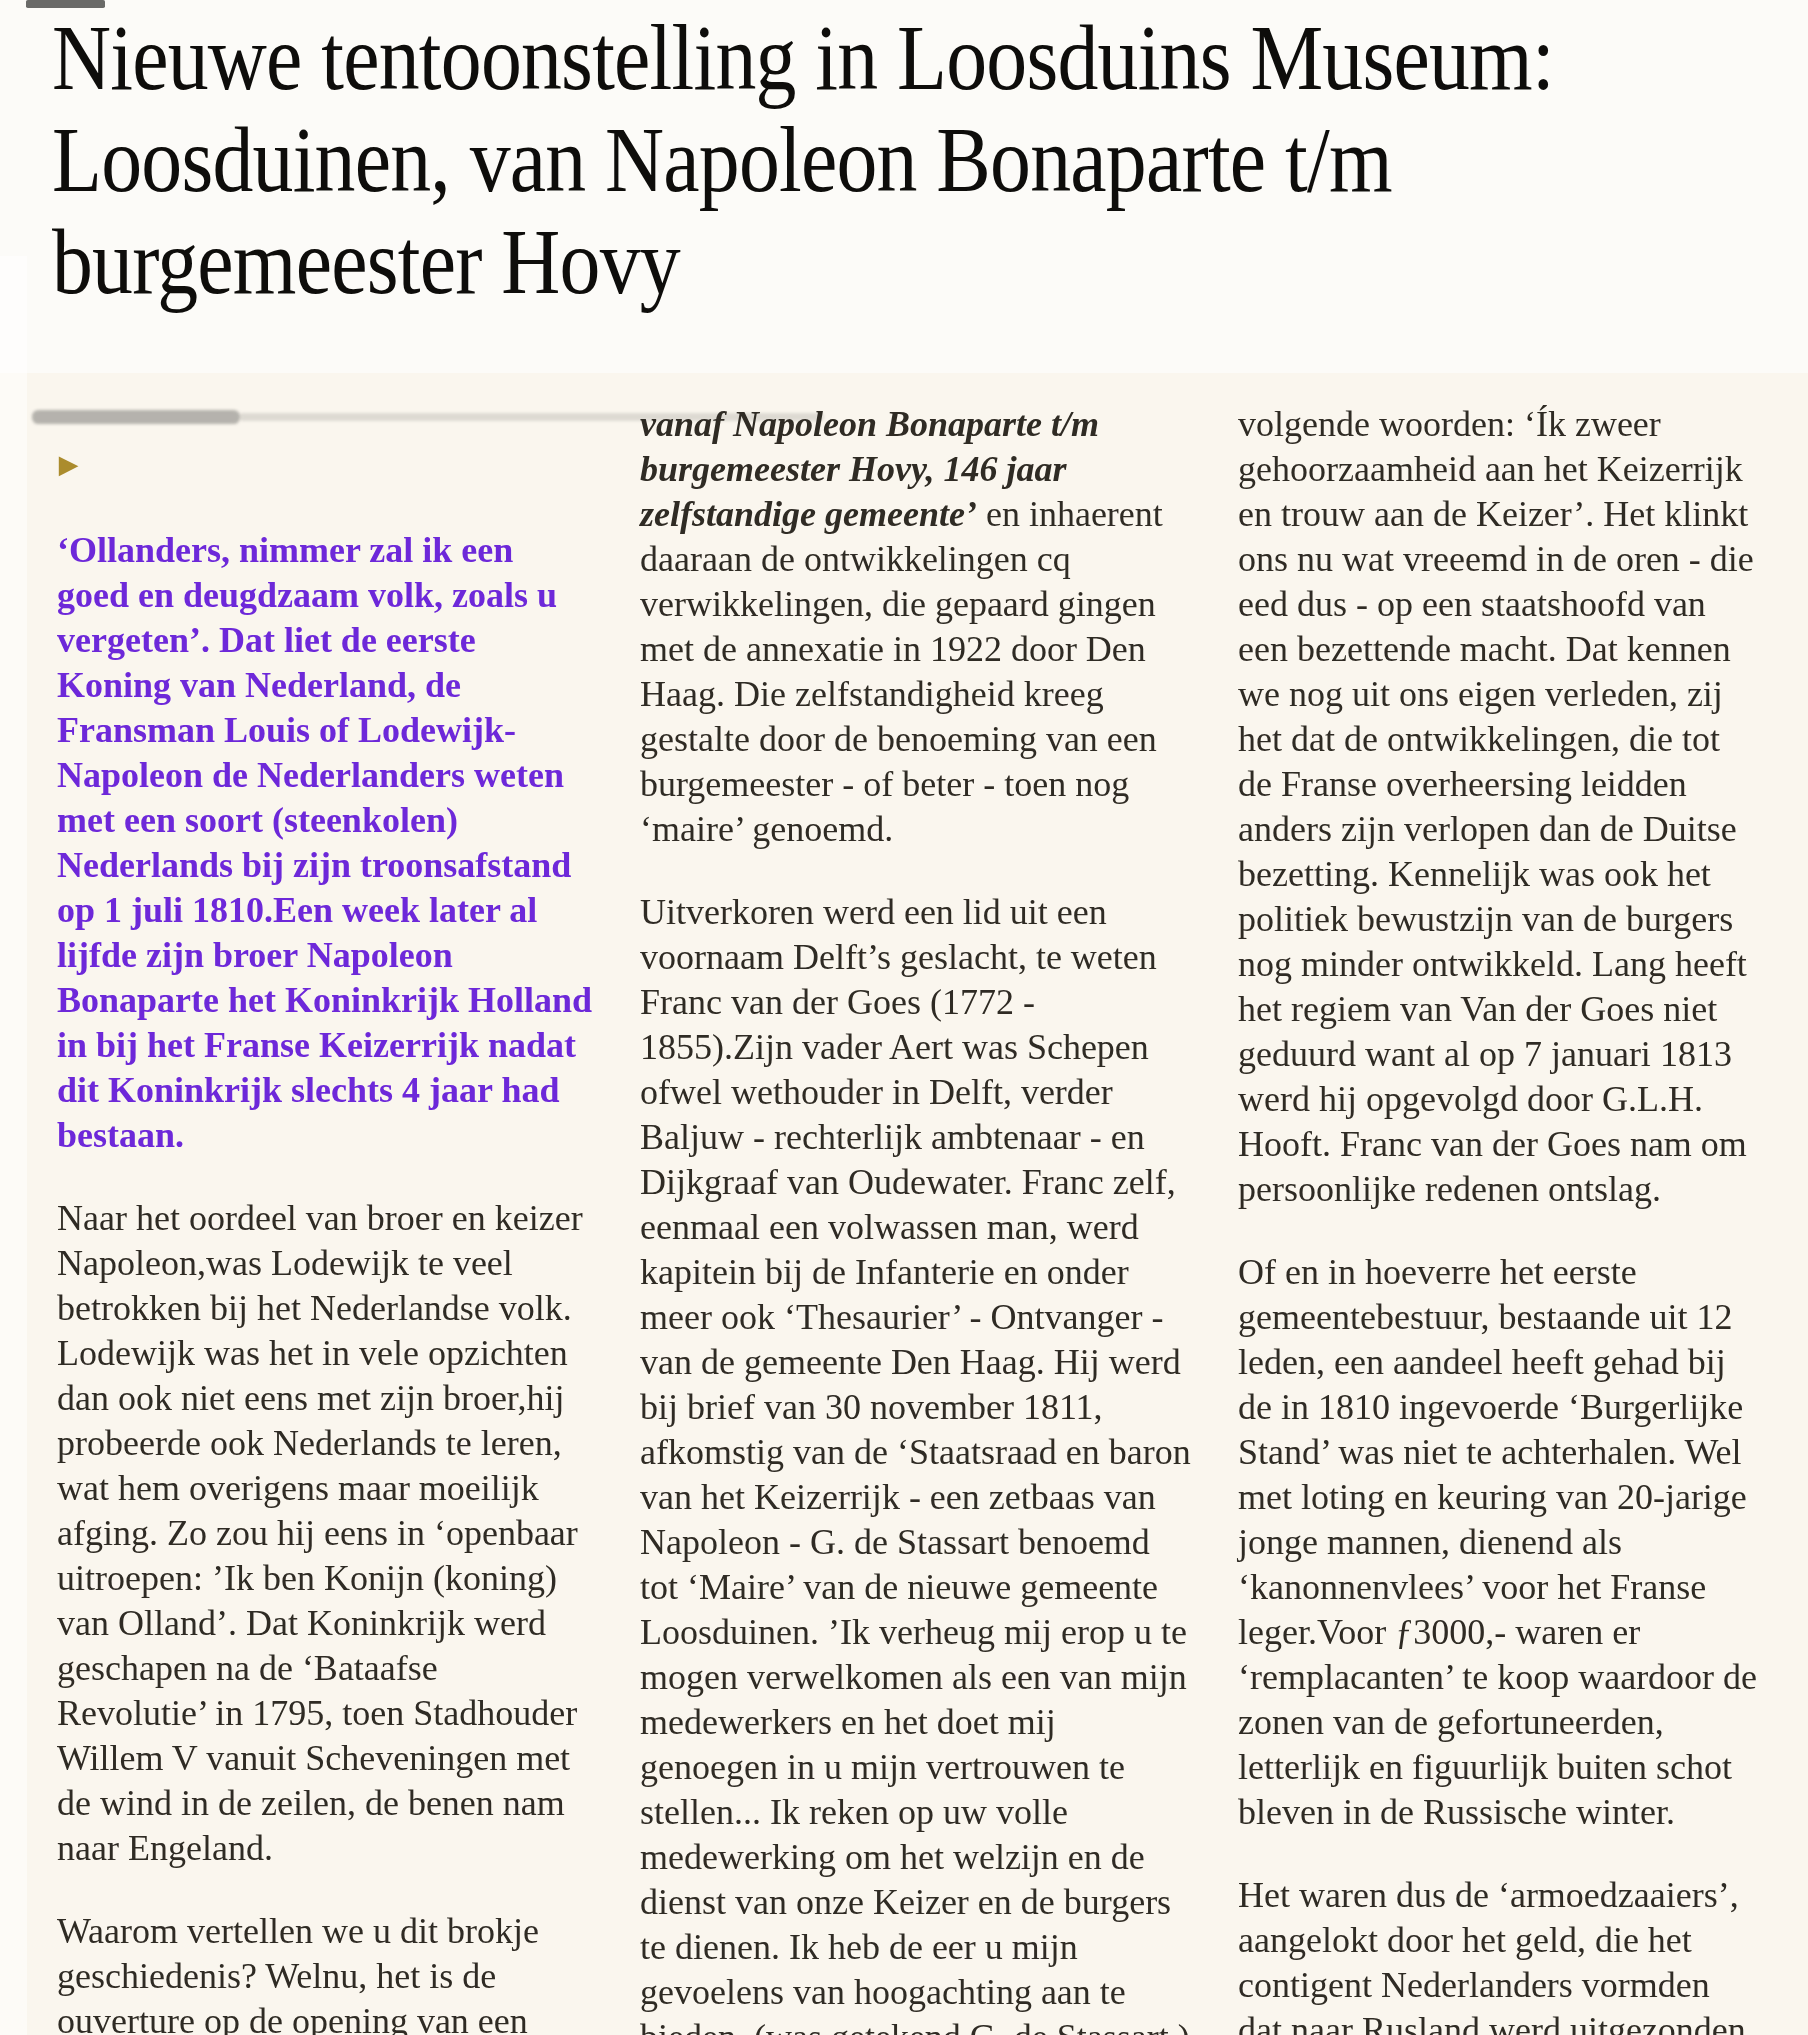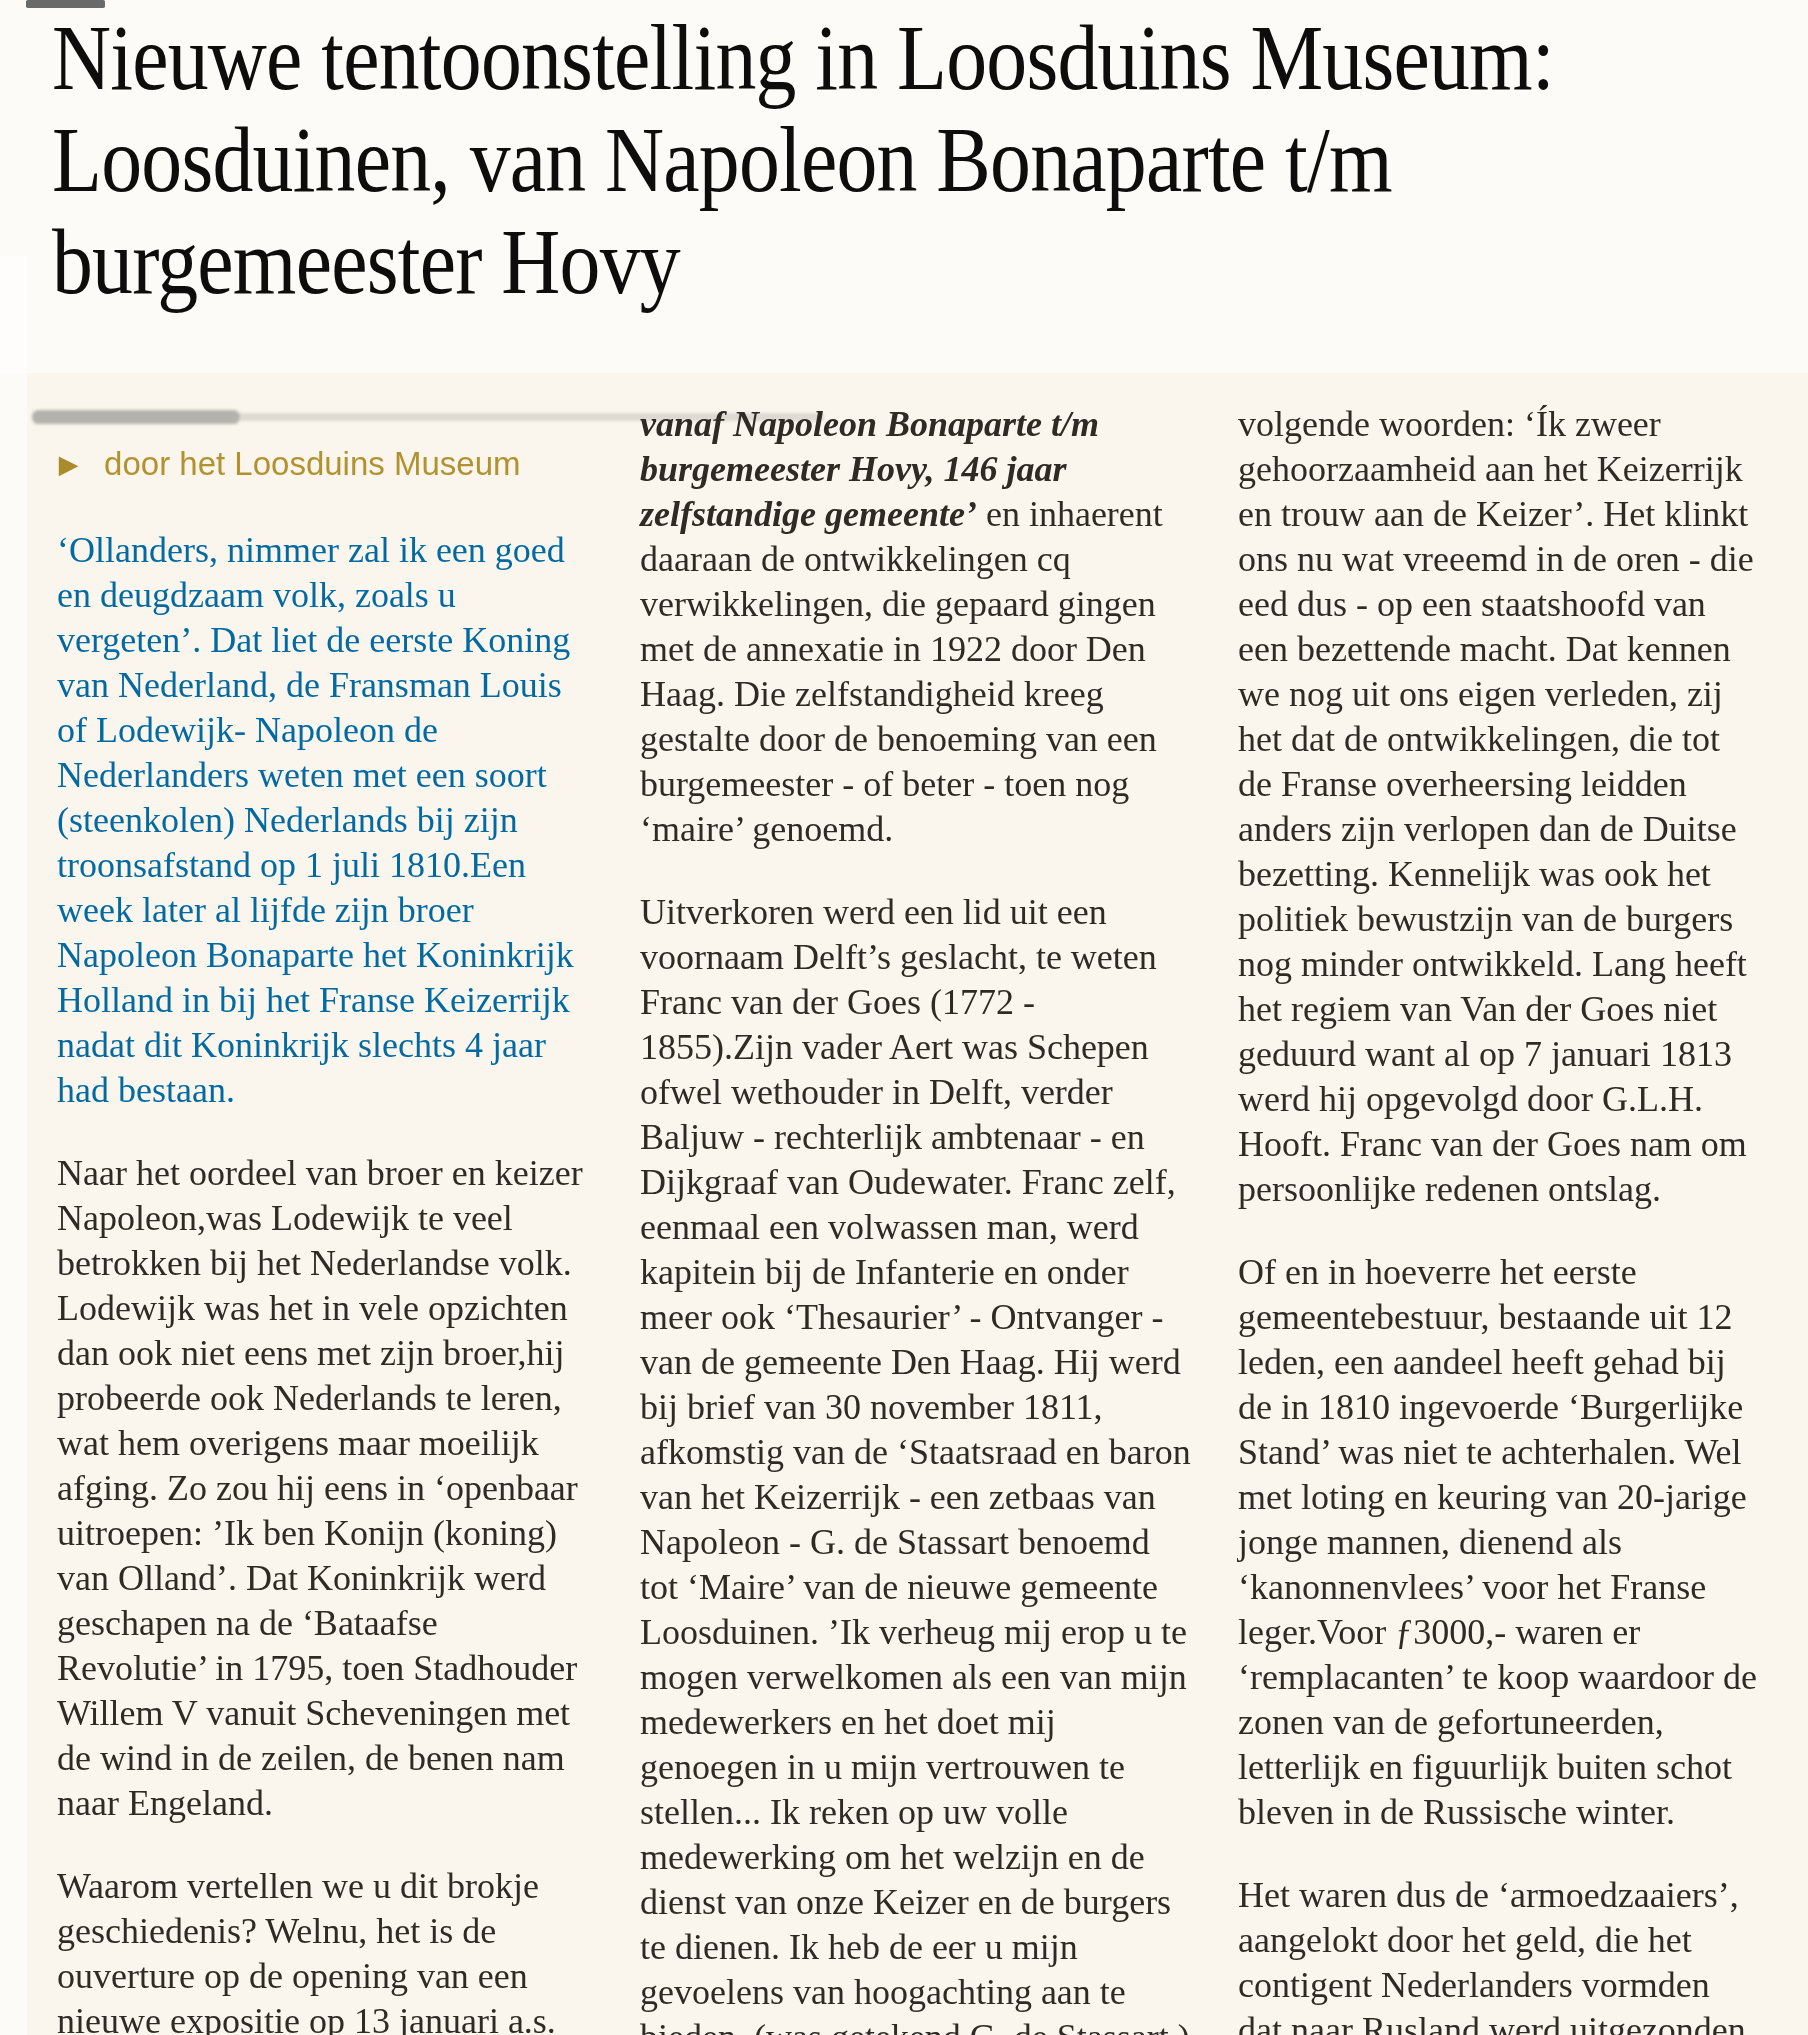--- a/index.html
+++ b/index.html
@@ -39,21 +39,21 @@
   #col-mid   { left: 640px; width: 554px; }
   #col-right { left: 1238px; width: 524px; }
   .byline {
     margin: 42px 0 44px 1.8px;
     font-family: "Liberation Sans", sans-serif;
     font-size: 33px; line-height: 40px;
     color: #b2922f;
     display: flex; align-items: center; gap: 25.6px;
   }
   .byline .arrow { font-size: 25.6px; color: #ab8c2d; line-height: 40px; }
-  .bold-intro { font-weight: 400; color: #0369a1; }
+  .bold-intro { font-weight: 700; color: #6d28d9; }
   .theme { font-style: italic; font-weight: 700; }
   
   .smudge-top-corner {
     position: absolute; left: 25.6px; top: 0; width: 79px; height: 8.2px;
     background: #3a3a38; opacity: .75; border-radius: 1.8px;
   }
   .smudge-col1-a {
     position: absolute; left: 32px; top: 410px; width: 208px; height: 13.7px;
     background: #7d7c78; opacity: .55; border-radius: 6.4px; filter: blur(1.8px);
   }
@@ -79,21 +79,20 @@
 
 <div class="article-body"></div>
 <div class="edge-strip"></div>
 <div class="smudge-top-corner"></div>
 <div class="smudge-col1-a"></div>
 <div class="smudge-col1-b"></div>
 
 <div id="col-left" class="col">
   <div class="byline">
     <span class="arrow">▶</span>
-    <span>door het Loosduins Museum</span>
   </div>
   <p class="bold-intro">‘Ollanders, nimmer zal ik een goed en deugdzaam volk, zoals u vergeten’. Dat liet de eerste Koning van Nederland, de Fransman Louis of Lodewijk- Napoleon de Nederlanders weten met een soort (steenkolen) Nederlands bij zijn troonsafstand op 1 juli 1810.Een week later al lijfde zijn broer Napoleon Bonaparte het Koninkrijk Holland in bij het Franse Keizerrijk nadat dit Koninkrijk slechts 4 jaar had bestaan.</p>
   <p>Naar het oordeel van broer en keizer Napoleon,was Lodewijk te veel betrokken bij het Nederlandse volk. Lodewijk was het in vele opzichten dan ook niet eens met zijn broer,hij probeerde ook Nederlands te leren, wat hem overigens maar moeilijk afging. Zo zou hij eens in ‘openbaar uitroepen: ’Ik ben Konijn (koning) van Olland’. Dat Koninkrijk werd geschapen na de ‘Bataafse Revolutie’ in 1795, toen Stadhouder Willem V vanuit Scheveningen met de wind in de zeilen, de benen nam naar Engeland.</p>
   <p><span>Waarom vertellen we u dit brokje geschiedenis? Welnu, het is de ouverture op de opening van een nieuwe expositie op 13 januari a.s. om 11.00 uur onder het thema </span></p>
 </div>
 
 <div id="col-mid" class="col">
   <p><em class="theme">vanaf Napoleon Bonaparte t/m burgemeester Hovy, 146 jaar zelfstandige gemeente’</em><span> en inhaerent daaraan de ontwikkelingen cq verwikkelingen, die gepaard gingen met de annexatie in 1922 door Den Haag. Die zelfstandigheid kreeg gestalte door de benoeming van een burgemeester - of beter - toen nog ‘maire’ genoemd.</span></p>
   <p>Uitverkoren werd een lid uit een voornaam Delft’s geslacht, te weten Franc van der Goes (1772 - 1855).Zijn vader Aert was Schepen ofwel wethouder in Delft, verder Baljuw - rechterlijk ambtenaar - en Dijkgraaf van Oudewater. Franc zelf, eenmaal een volwassen man, werd kapitein bij de Infanterie en onder meer ook ‘Thesaurier’ - Ontvanger - van de gemeente Den Haag. Hij werd bij brief van 30 november 1811, afkomstig van de ‘Staatsraad en baron van het Keizerrijk - een zetbaas van Napoleon - G. de Stassart benoemd tot ‘Maire’ van de nieuwe gemeente Loosduinen. ’Ik verheug mij erop u te mogen verwelkomen als een van mijn medewerkers en het doet mij genoegen in u mijn vertrouwen te stellen... Ik reken op uw volle medewerking om het welzijn en de dienst van onze Keizer en de burgers te dienen. Ik heb de eer u mijn gevoelens van hoogachting aan te bieden. (was getekend G. de Stassart.)</p>
 

